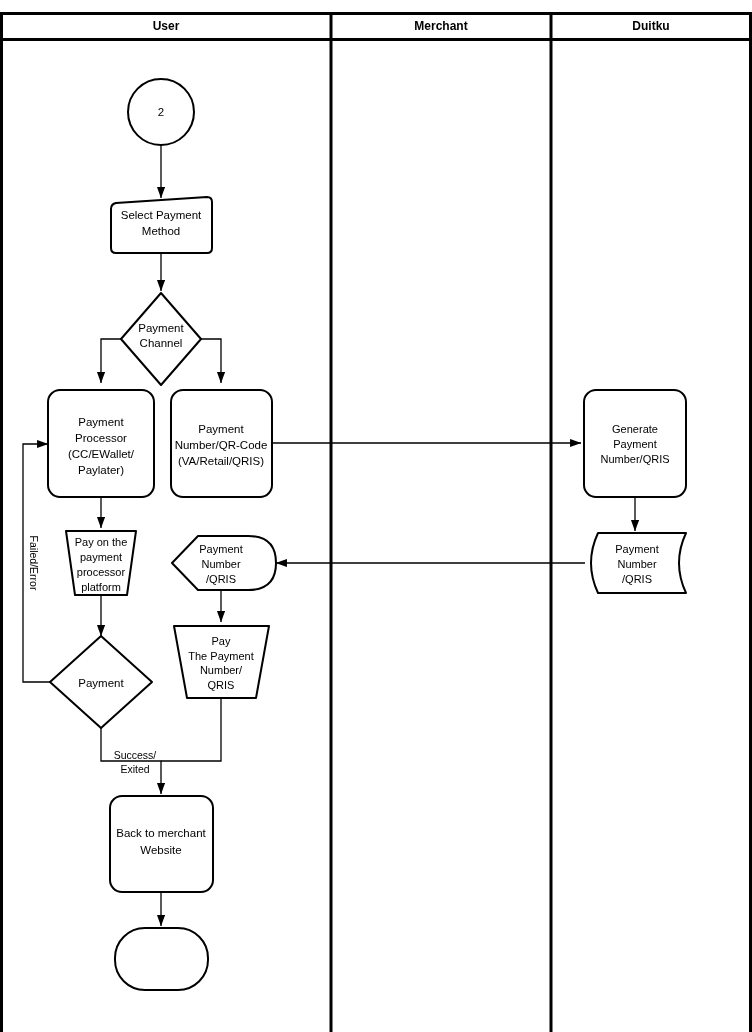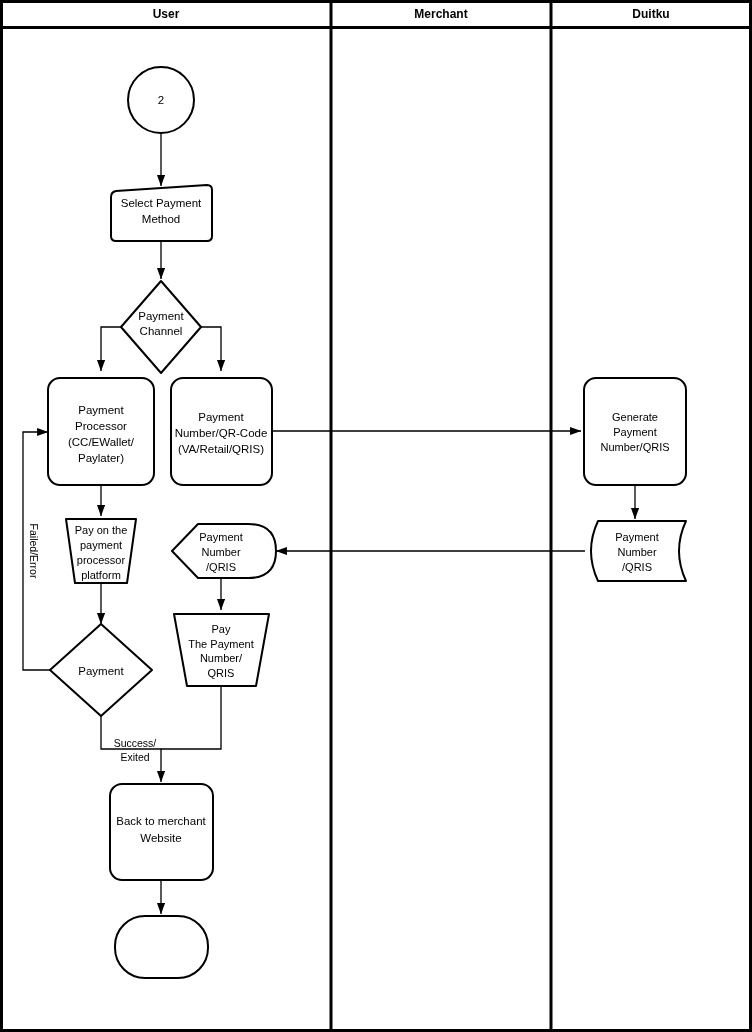--- a/index.html
+++ b/index.html
@@ -10,20 +10,21 @@
   body {
     width: 752px;
     height: 1032px;
     font-family: "Liberation Sans", sans-serif;
     overflow: hidden;
   }
   #diagram-root {
     position: relative;
     width: 752px;
     height: 804px;
+    margin-top: 12px;
   }
   svg.flow {
     display: block;
     width: 752px;
     height: 1032px;
   }
   .shape-stroke {
     fill: #ffffff;
     stroke: #000000;
     stroke-width: 2;

